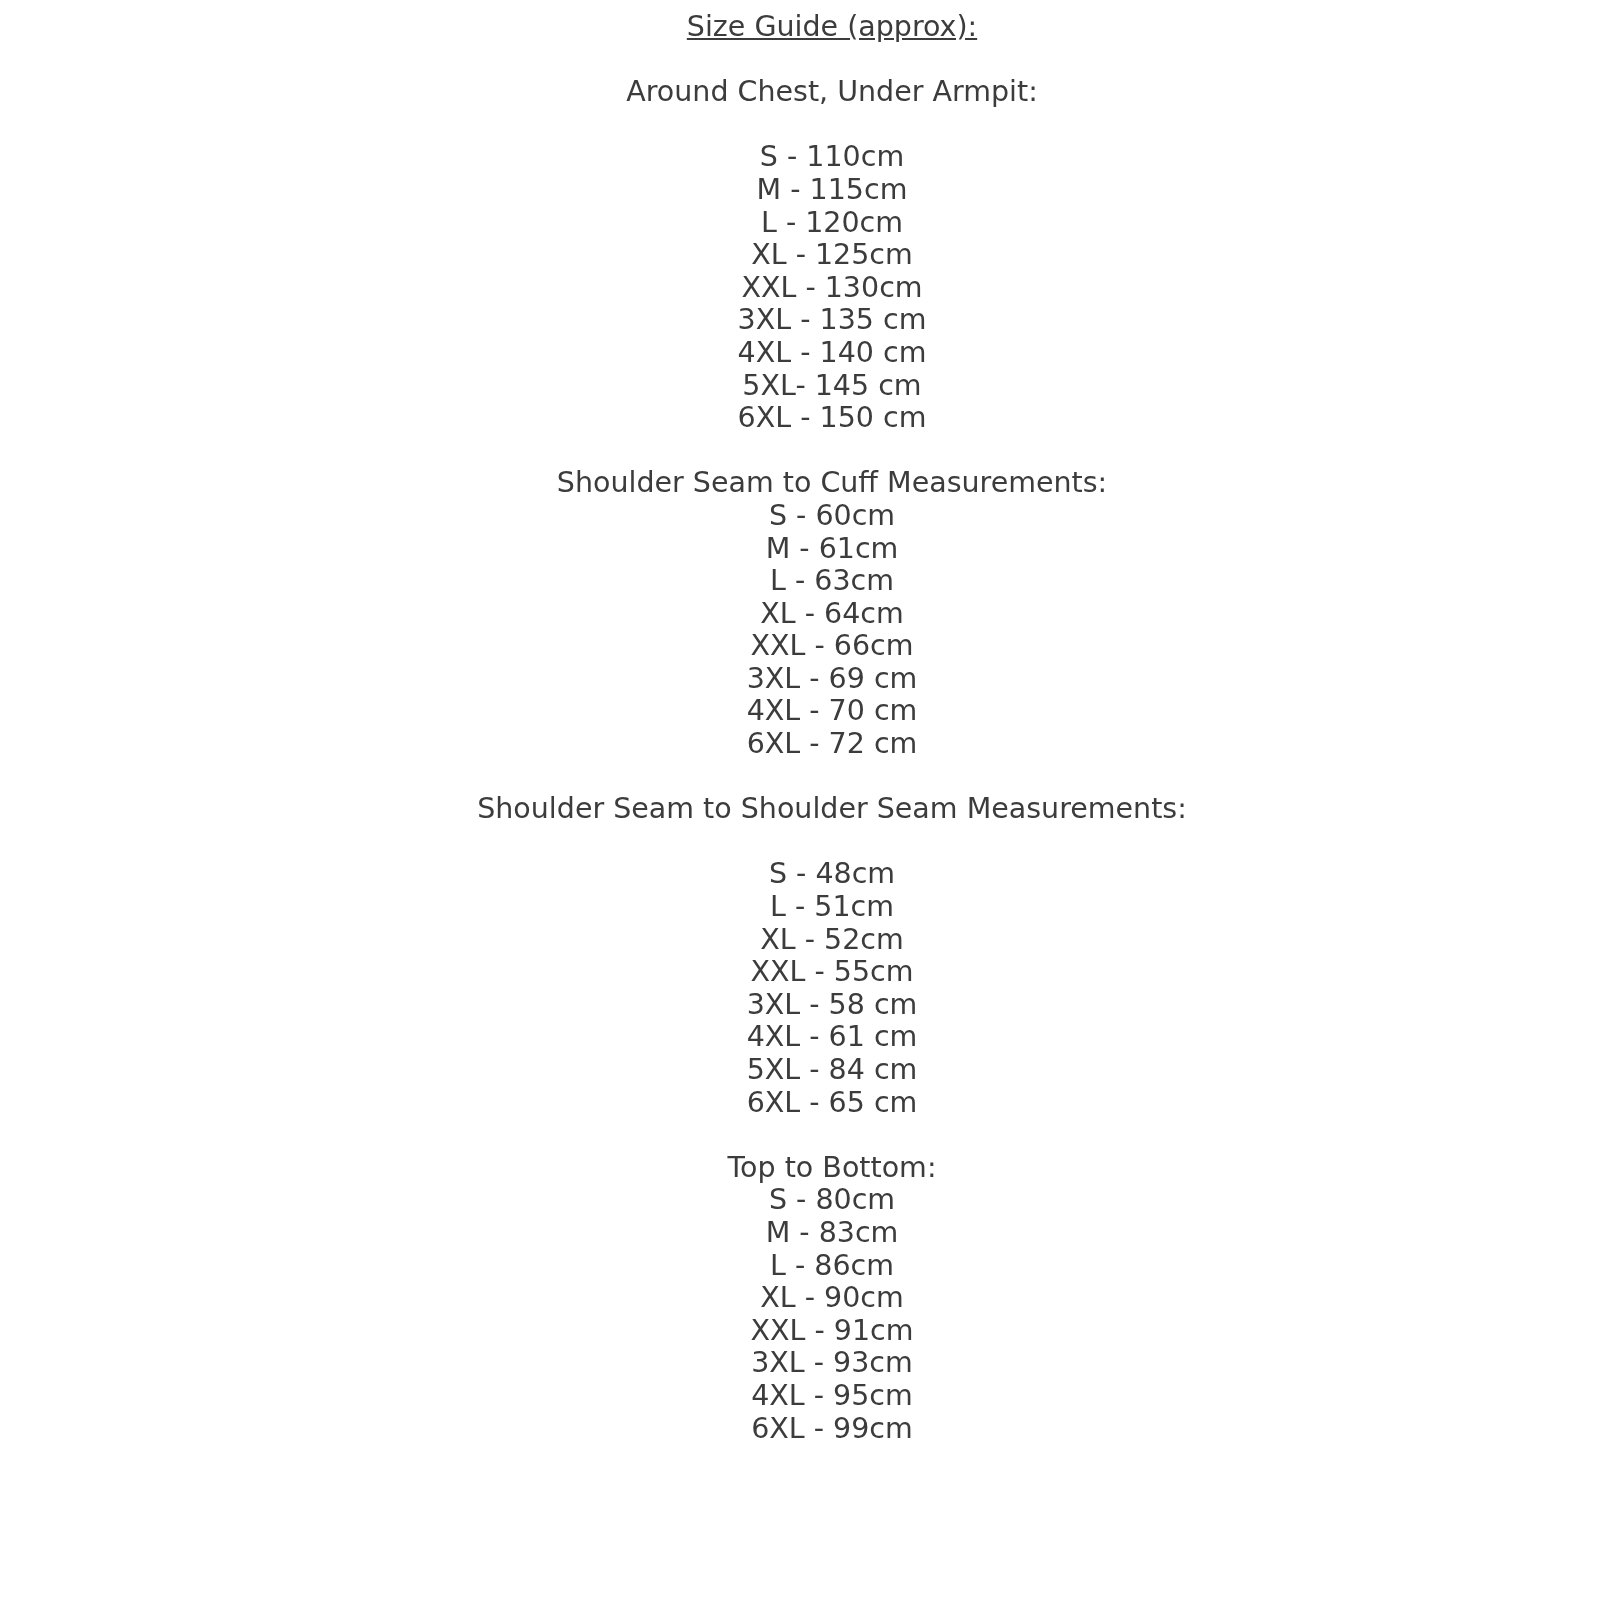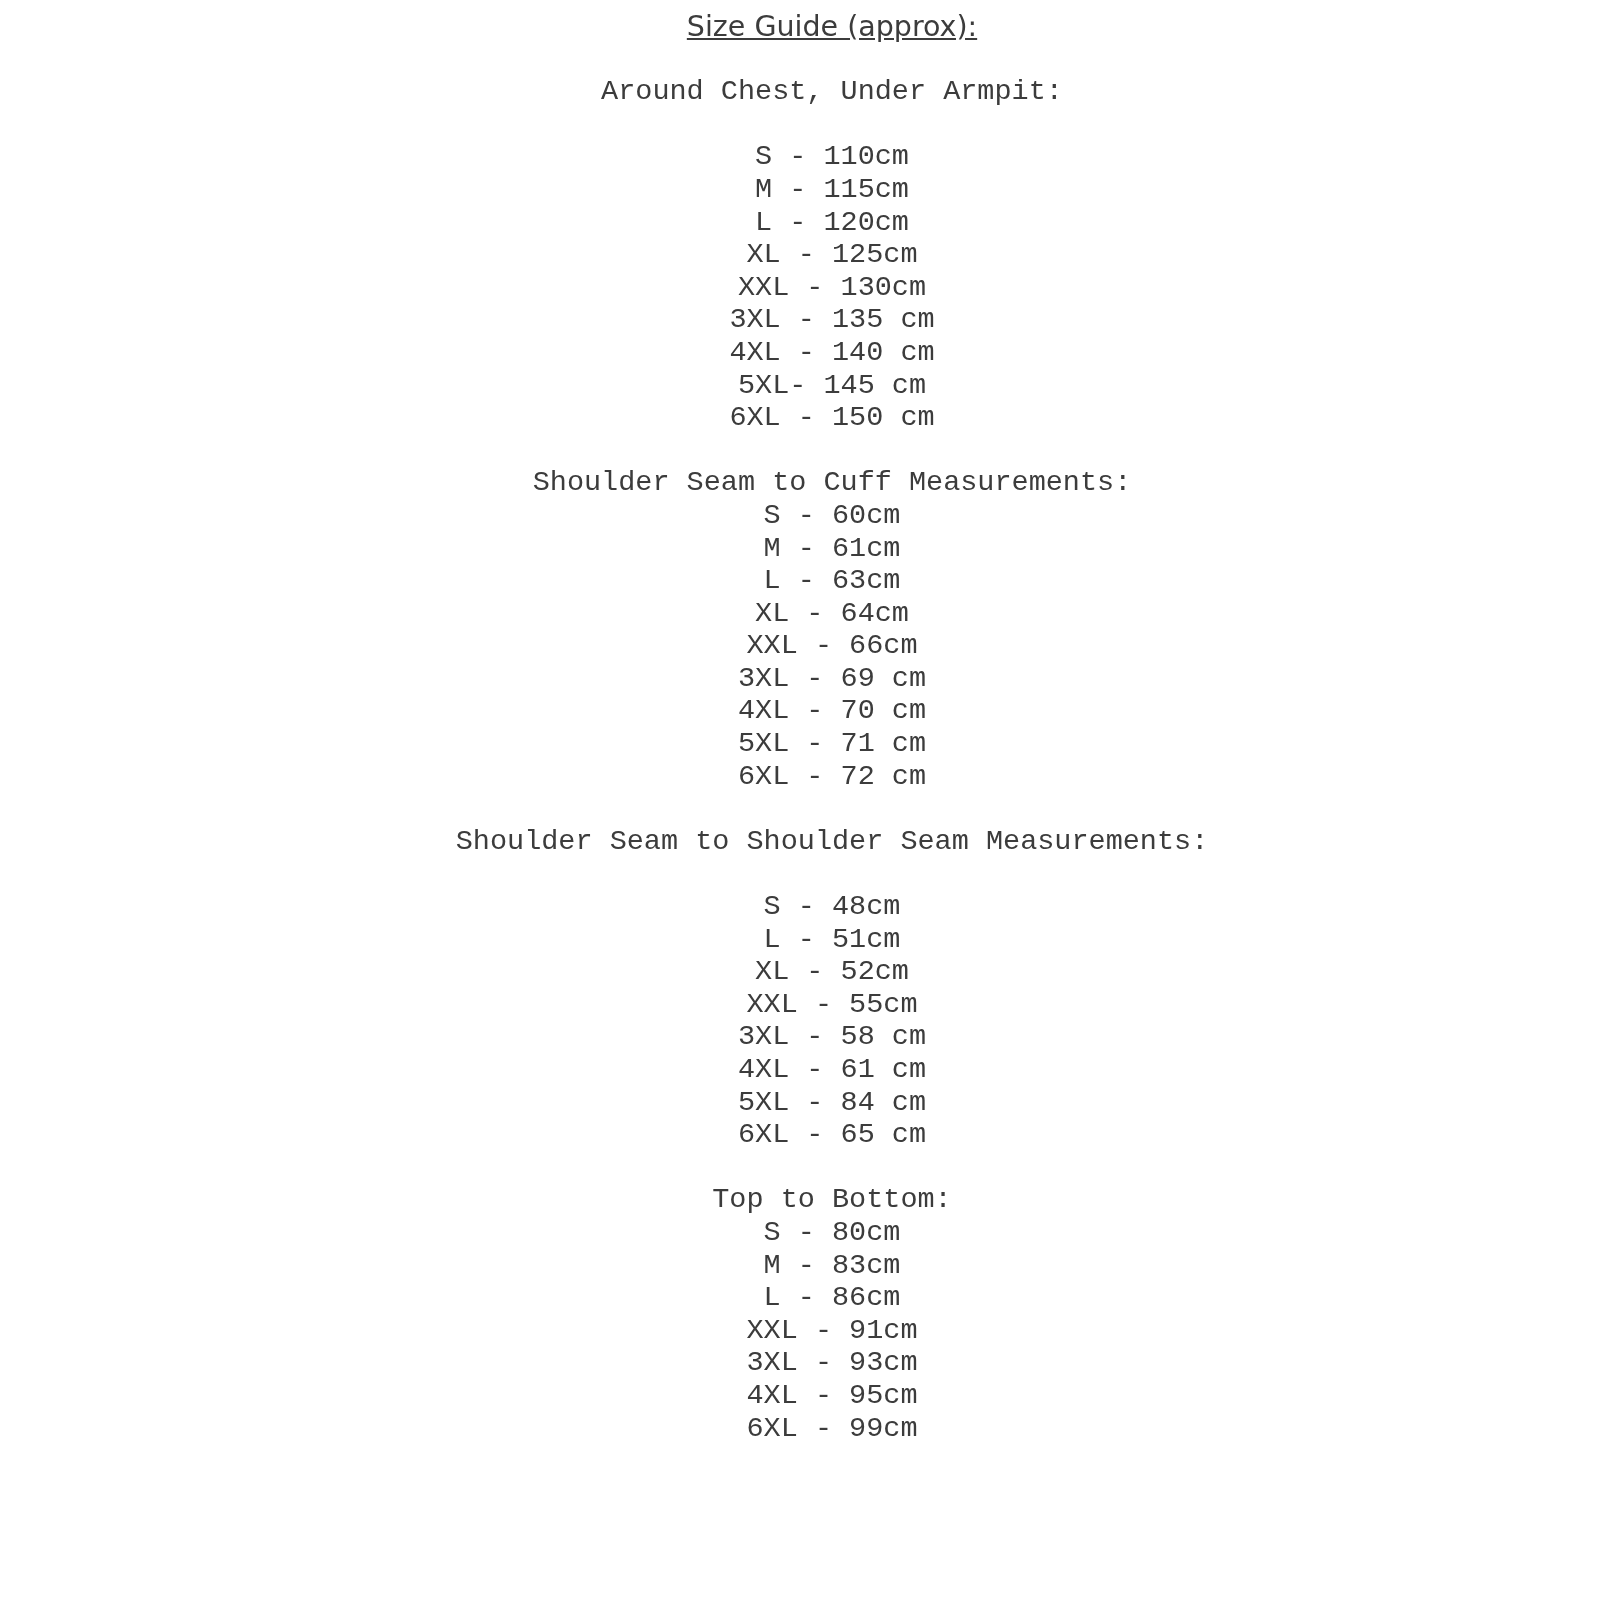--- a/index.html
+++ b/index.html
@@ -22,21 +22,21 @@
     text-align: center;
     font-size: 28.5px;
     line-height: 32.6px;
   }
   .title {
     margin: 0 0 32.6px 0;          
     font-size: 28.5px;
     font-weight: normal;
     text-decoration: underline;
   }
-  .section { margin: 0; font-family: Liberation Mono, monospace; }
+  .section { margin: 0; }
   .section:not(:first-of-type) {
     margin-top: 32.6px;            
   }
   .heading { margin: 0; }
   
   .section:nth-of-type(1) .heading,
   .section:nth-of-type(3) .heading {
     margin-bottom: 32.6px;
   }
   .item { margin: 0; }
@@ -65,21 +65,20 @@
   <section class="section">
     <div class="heading">Shoulder Seam to Cuff Measurements:</div>
     <div class="items">
           <div class="item">S - 60cm</div>
           <div class="item">M - 61cm</div>
           <div class="item">L - 63cm</div>
           <div class="item">XL - 64cm</div>
           <div class="item">XXL - 66cm</div>
           <div class="item">3XL - 69 cm</div>
           <div class="item">4XL - 70 cm</div>
-          <div class="item">5XL - 71 cm</div>
           <div class="item">6XL - 72 cm</div>
         </div>
   </section>
 
   <section class="section">
     <div class="heading">Shoulder Seam to Shoulder Seam Measurements:</div>
     <div class="items">
           <div class="item">S - 48cm</div>
           <div class="item">L - 51cm</div>
           <div class="item">XL - 52cm</div>
@@ -90,20 +89,21 @@
           <div class="item">6XL - 65 cm</div>
         </div>
   </section>
 
   <section class="section">
     <div class="heading">Top to Bottom:</div>
     <div class="items">
           <div class="item">S - 80cm</div>
           <div class="item">M - 83cm</div>
           <div class="item">L - 86cm</div>
+          <div class="item">XL - 90cm</div>
           <div class="item">XXL - 91cm</div>
           <div class="item">3XL - 93cm</div>
           <div class="item">4XL - 95cm</div>
           <div class="item">6XL - 99cm</div>
         </div>
   </section>
 </div>
 </div>
 
 </body></html>

